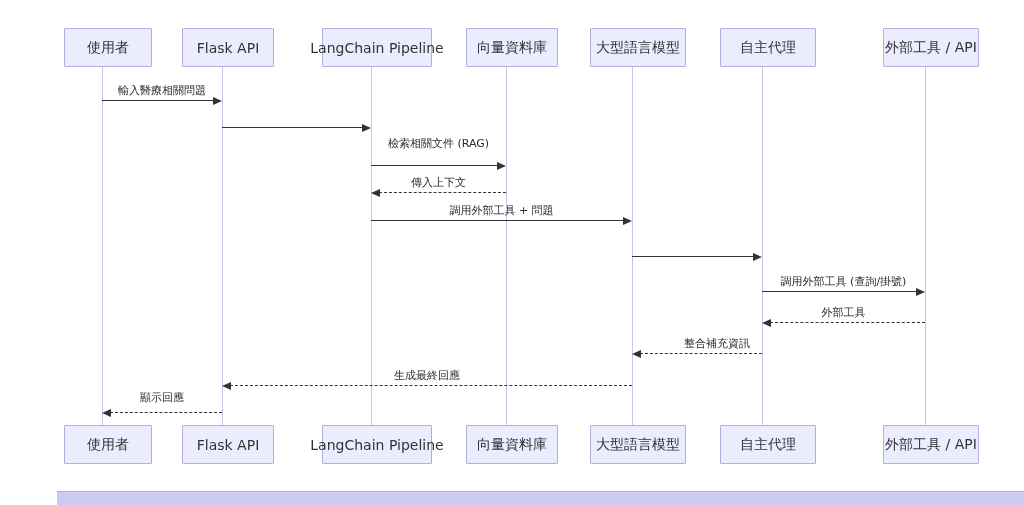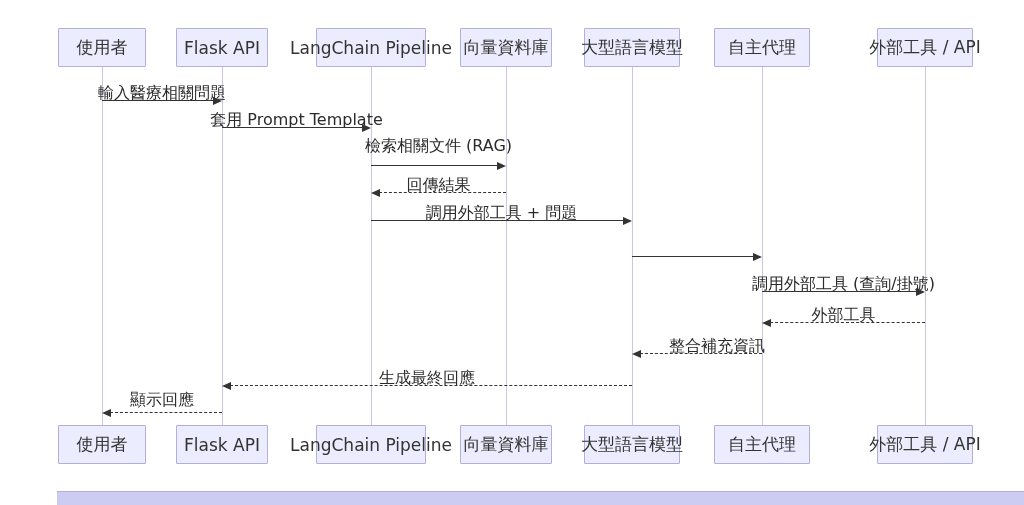--- a/index.html
+++ b/index.html
@@ -13,34 +13,35 @@
   }
   .participant-box {
     position: absolute;
     box-sizing: border-box;
     background: #ECECFF;
     border: 1px solid #b3aede;
     color: #333333;
     display: flex;
     align-items: center;
     justify-content: center;
-    font-size: 17px;
+    font-size: 14px;
     white-space: nowrap;
     border-radius: 1px;
+    margin-left: 6px;
   }
   .lifeline {
     position: absolute;
     width: 1px;
     background: #cac4e6;
   }
   .msg-label {
     position: absolute;
     width: 260px;
     text-align: center;
-    font-size: 16px;
+    font-size: 11px;
     color: #2b2b2b;
     white-space: nowrap;
   }
   .msg-line {
     position: absolute;
     height: 0;
   }
   .msg-line.solid  { border-top: 1px solid #333333; }
   .msg-line.dashed { border-top: 1px dashed #333333; }
   .arrowhead {
@@ -78,27 +79,26 @@
     <div class="participant-box" style="left: 460px; top: 425px; width: 92px; height: 39px;">向量資料庫</div>
     <div class="participant-box" style="left: 584px; top: 28px; width: 96px; height: 39px;">大型語言模型</div>
     <div class="participant-box" style="left: 584px; top: 425px; width: 96px; height: 39px;">大型語言模型</div>
     <div class="participant-box" style="left: 714px; top: 28px; width: 96px; height: 39px;">自主代理</div>
     <div class="participant-box" style="left: 714px; top: 425px; width: 96px; height: 39px;">自主代理</div>
     <div class="participant-box" style="left: 877px; top: 28px; width: 96px; height: 39px;">外部工具 / API</div>
     <div class="participant-box" style="left: 877px; top: 425px; width: 96px; height: 39px;">外部工具 / API</div>
     <div class="msg-label" style="left: 32px; top: 83px;">輸入醫療相關問題</div>
     <div class="msg-line solid" style="left: 102px; top: 100px; width: 112px;"></div>
     <div class="arrowhead right" style="top: 96.5px; left: 213px;"></div>
-    <div class="msg-label" style="left: 166.5px; top: 110px;">套用 Prompt Template</div>
     <div class="msg-line solid" style="left: 222px; top: 127px; width: 141px;"></div>
     <div class="arrowhead right" style="top: 123.5px; left: 362px;"></div>
     <div class="msg-label" style="left: 308.5px; top: 136px;">檢索相關文件 (RAG)</div>
     <div class="msg-line solid" style="left: 371px; top: 165px; width: 127px;"></div>
     <div class="arrowhead right" style="top: 161.5px; left: 497px;"></div>
-    <div class="msg-label" style="left: 308.5px; top: 175px;">回傳結果</div>
+    <div class="msg-label" style="left: 308.5px; top: 175px;">傳入上下文</div>
     <div class="msg-line dashed" style="left: 379px; top: 192px; width: 127px;"></div>
     <div class="arrowhead left" style="top: 188.5px; left: 371px;"></div>
     <div class="msg-label" style="left: 371.5px; top: 203px;">調用外部工具 + 問題</div>
     <div class="msg-line solid" style="left: 371px; top: 220px; width: 253px;"></div>
     <div class="arrowhead right" style="top: 216.5px; left: 623px;"></div>
     <div class="msg-line solid" style="left: 632px; top: 256px; width: 122px;"></div>
     <div class="arrowhead right" style="top: 252.5px; left: 753px;"></div>
     <div class="msg-label" style="left: 713.5px; top: 274px;">調用外部工具 (查詢/掛號)</div>
     <div class="msg-line solid" style="left: 762px; top: 291px; width: 155px;"></div>
     <div class="arrowhead right" style="top: 287.5px; left: 916px;"></div>

